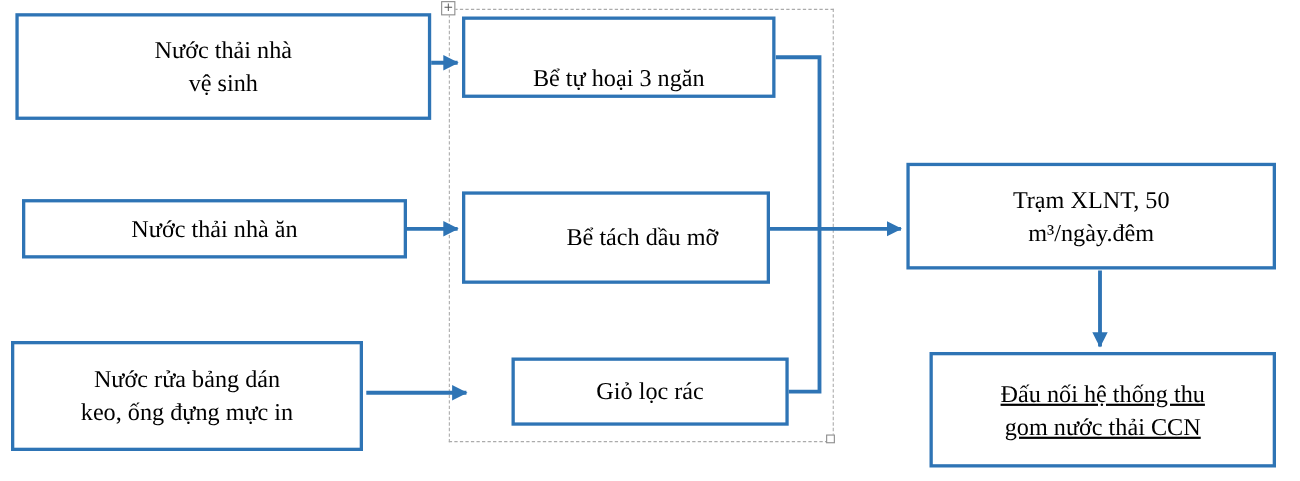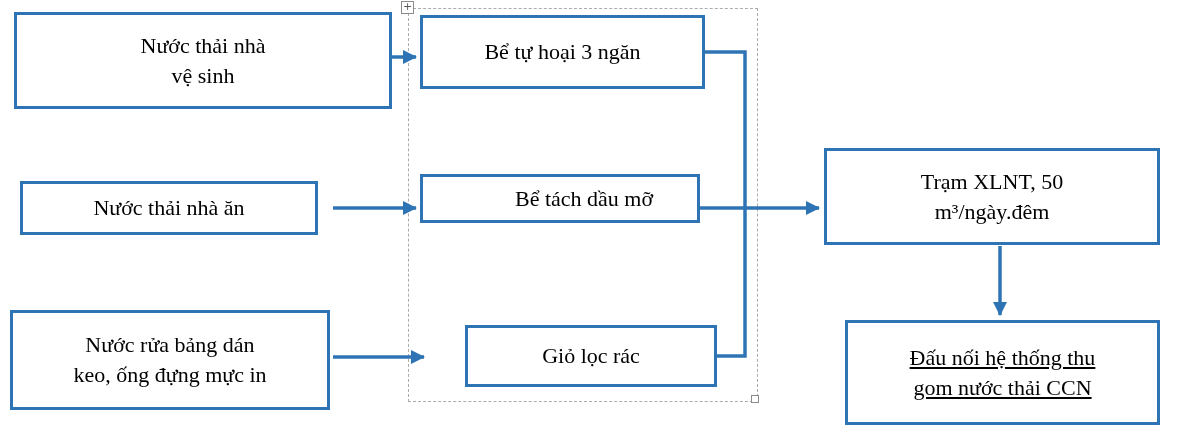--- a/index.html
+++ b/index.html
@@ -93,34 +93,34 @@
     <path d="M705 52 H745 V356 H681" stroke="#2e74b5" stroke-width="3.5" fill="none"></path>
     <path d="M700 208 H819" stroke="#2e74b5" stroke-width="3.5" fill="none" marker-end="url(#arr)"></path>
     <path d="M1000 246 V315" stroke="#2e74b5" stroke-width="3.5" fill="none" marker-end="url(#arr)"></path>
   </svg>
 
   <div class="box" style="left:14px; top:12px; width:378px; height:97px;">
     <span class="label">Nước thải nhà
 vệ sinh</span>
   </div>
 
-  <div class="box" style="left:20px; top:181px; width:298px; height:54px;align-items:center;">
+  <div class="box" style="left:20px; top:181px; width:350px; height:54px;align-items:center;">
     <span class="label">Nước thải nhà ăn</span>
   </div>
 
   <div class="box" style="left:10px; top:310px; width:320px; height:100px;">
     <span class="label">Nước rửa bảng dán
 keo, ống đựng mực in</span>
   </div>
 
-  <div class="box" style="left:420px; top:15px; width:285px; height:74px;">
+  <div class="box" style="left:420px; top:15px; width:285px; height:74px;align-items:flex-end;">
     <span class="label">Bể tự hoại 3 ngăn</span>
   </div>
 
-  <div class="box" style="left:420px; top:174px; width:280px; height:49px;padding-left:48px;">
+  <div class="box" style="left:420px; top:174px; width:280px; height:84px;padding-left:48px;">
     <span class="label">Bể tách dầu mỡ</span>
   </div>
 
   <div class="box" style="left:428px; top:325px; width:252px; height:62px;margin-left:37px;">
     <span class="label">Giỏ lọc rác</span>
   </div>
 
   <div class="box" style="left:824px; top:148px; width:336px; height:97px;">
     <span class="label">Trạm XLNT, 50
 m³/ngày.đêm</span>

